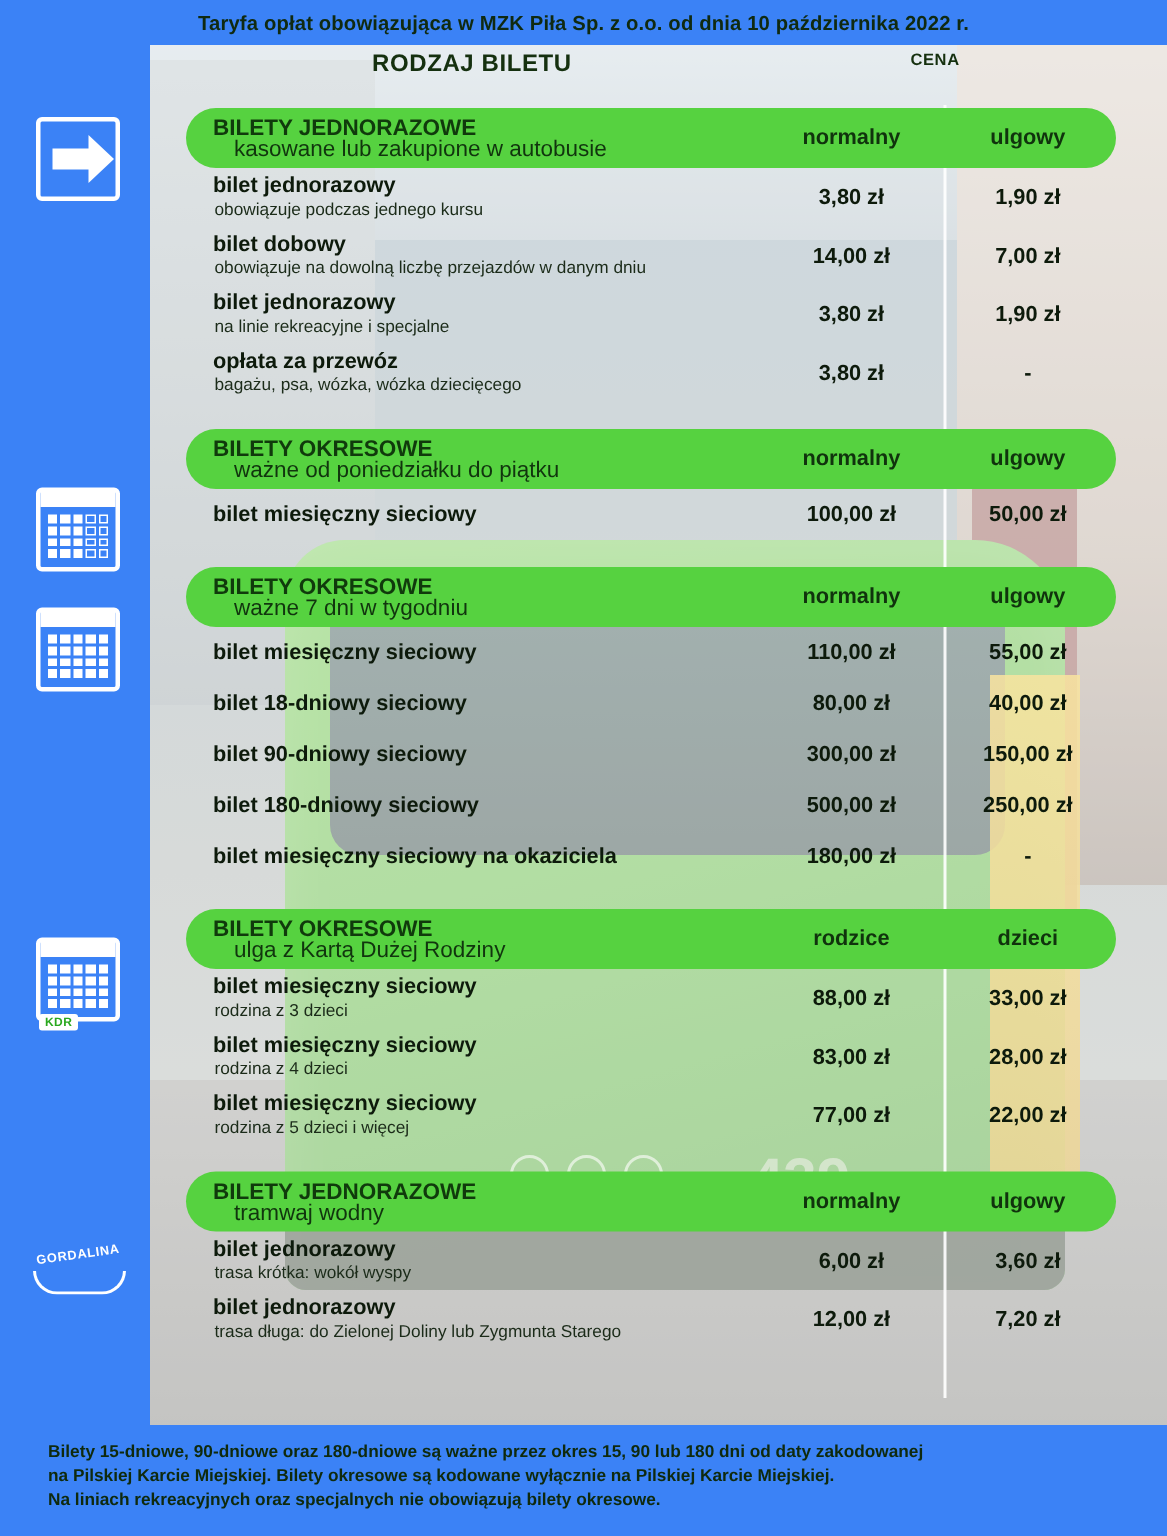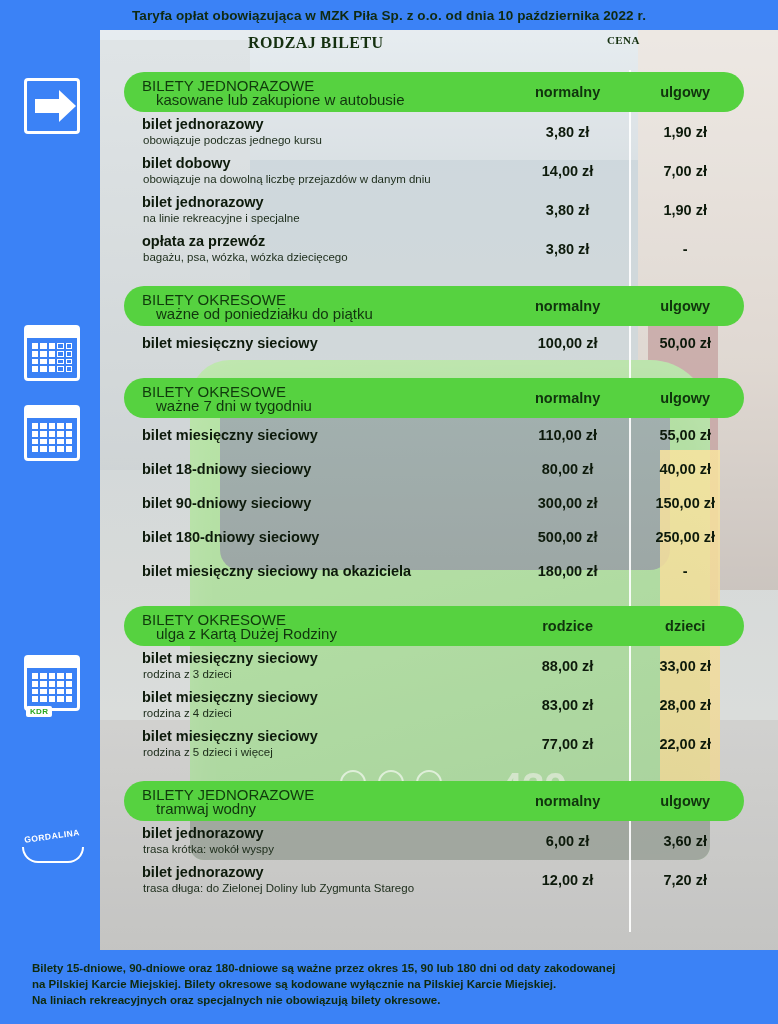--- a/index.html
+++ b/index.html
@@ -92,21 +92,21 @@
     width:26px; height:26px; border-radius:50%;
     border:2px solid #e8f3e2; display:block;
   }
   .photo .veil {
     position:absolute; left:0; top:0; width:100%; height:100%;
     background: rgba(255,255,255,0.55);
   }
 
   
   .col-heads {
-    position:absolute; left:100px; top:34px; width:662px; height:30px;font-family:Liberation Serif, serif;
+    position:absolute; left:100px; top:34px; width:662px; height:30px;
   }
   .col-heads .rodzaj {
     position:absolute; left:148px; top:0;
     font-size:16px; font-weight:bold; color:#15300f; letter-spacing:.4px;
   }
   .col-heads .cena {
     position:absolute; left:507px; top:0;
     font-size:11px; font-weight:bold; color:#15300f; letter-spacing:.4px;
   }
 
@@ -131,21 +131,21 @@
     background:#56d240;
     border-radius: 20px;
     display:flex;
     align-items:center;
   }
   .ghead .gtitles {
     padding-left: 18px;
     width: 380px;
   }
   .ghead .gt1 {
-    font-size:15px; font-weight:normal; color:#103a0c; line-height:15px;
+    font-size:15px; font-weight:bold; color:#103a0c; line-height:15px;
   }
   .ghead .gt2 {
     font-size:15px; color:#11350e; line-height:13px; padding-left:14px;
   }
   .ghead .gcol {
     width: 118px; text-align:center;
     font-size:14.5px; font-weight:bold; color:#10330d;
   }
   .ghead .gcol.c1 { margin-left: 6px; }
 
@@ -192,21 +192,21 @@
   .cal { border:3px solid #fff; border-radius:4px; background:transparent; }
   .cal .bar { position:absolute; left:0; top:0; width:100%; height:10px; background:#fff; }
   .cal .grid {
     position:absolute; left:5px; top:15px; right:5px; bottom:6px;
     display:grid; grid-template-columns:repeat(5,1fr); grid-template-rows:repeat(4,1fr); gap:2px;
   }
   .cal .grid i { background:#fff; display:block; }
   .cal .grid i.off { background:transparent; border:1px solid #fff; }
   .icon-cal1 { top: 295px; }
   .icon-cal2 { top: 375px; }
-  .icon-cal3 { top: 625px; }
+  .icon-cal3 { top: 595px; }
   .kdr {
     position:absolute; left:-1px; bottom:-9px;
     background:#fff; color:#2aa81f; font-size:8px; font-weight:bold;
     padding:1px 4px; border-radius:2px; letter-spacing:.3px;
   }
   .boat-wrap {
     position:absolute; left:18px; top:795px; width:70px; height:50px;
   }
   .boat-wrap .hull {
     position:absolute; left:4px; top:22px; width:62px; height:16px;

